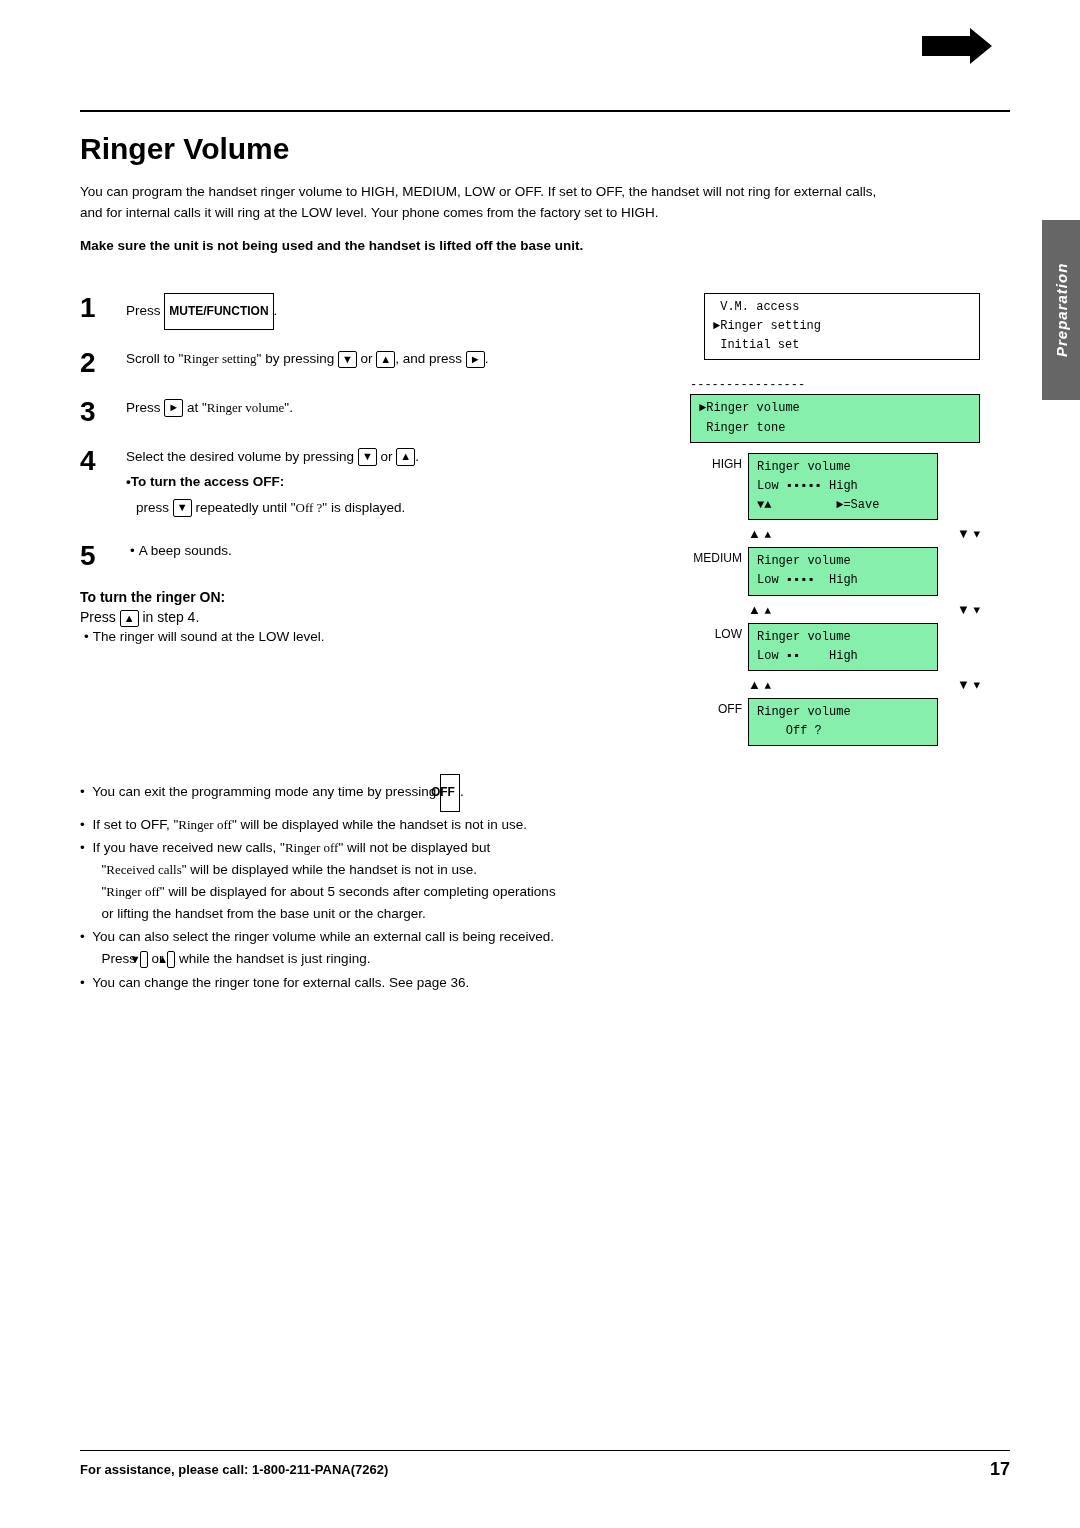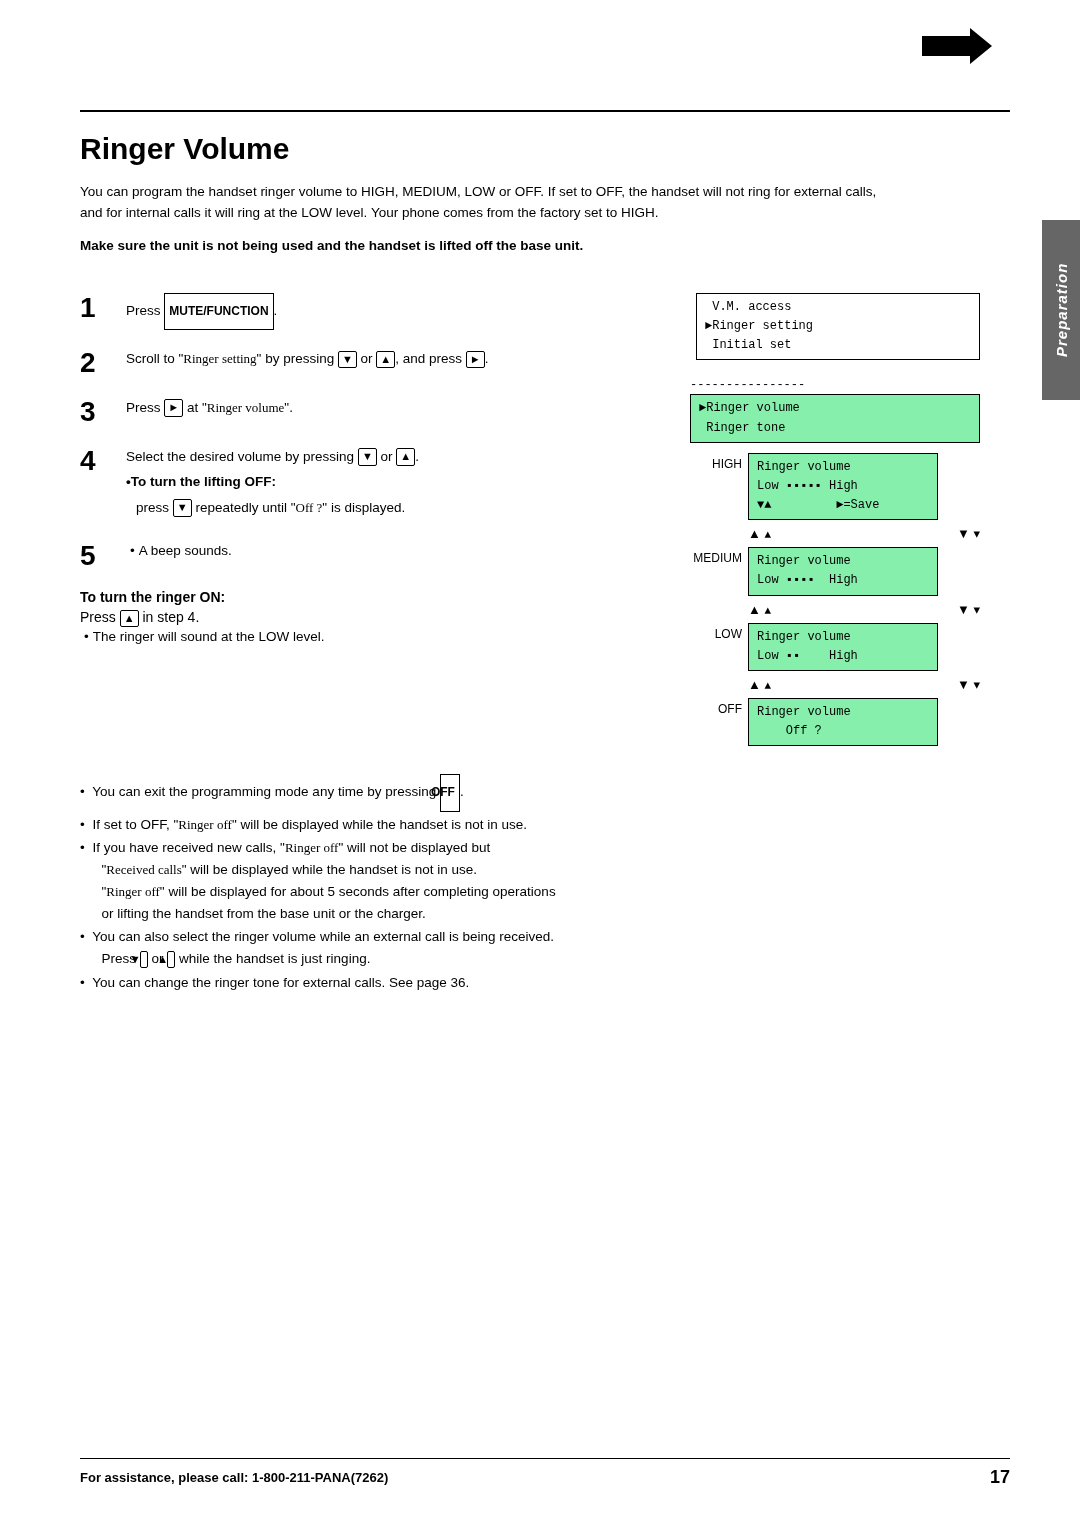--- a/index.html
+++ b/index.html
@@ -192,21 +192,21 @@
       padding-left: 14px;
       text-indent: -14px;
     }
     .note-line::before {
       content: "•";
       margin-right: 4px;
     }
     
     .page-footer {
       position: absolute;
-      bottom: 40px;
+      bottom: 48px;
       left: 80px;
       right: 70px;
       display: flex;
       justify-content: space-between;
       align-items: center;
       border-top: 1.5px solid #000;
       padding-top: 8px;
     }
     .footer-text {
       font-size: 13px;
@@ -274,21 +274,21 @@
         <div class="step-number">3</div>
         <div class="step-content">
           Press <span class="btn-sym">►</span> at "<span class="mono">Ringer volume</span>".
         </div>
       </div>
 
       <div class="step">
         <div class="step-number">4</div>
         <div class="step-content">
           <p>Select the desired volume by pressing <span class="btn-sym">▼</span> or <span class="btn-sym">▲</span>.</p>
-          <p style="margin-top:4px;"><span class="bold-label">•To turn the lifting OFF:</span></p>
+          <p style="margin-top:4px;"><span class="bold-label">•To turn the access OFF:</span></p>
           <p style="margin-left:10px;">press <span class="btn-sym">▼</span> repeatedly until "<span class="mono">Off ?</span>" is displayed.</p>
         </div>
       </div>
 
       <div class="step step5-area">
         <div class="step-number">5</div>
         <div class="step-content">
           <p class="bullet-item" style="list-style:none;">A beep sounds.</p>
         </div>
       </div>
@@ -297,21 +297,21 @@
         <p style="margin-bottom:4px;"><span class="bold-label">To turn the ringer ON:</span></p>
         <p>Press <span class="btn-sym">▲</span> in step 4.</p>
         <p class="bullet-item" style="list-style:none;">The ringer will sound at the LOW level.</p>
       </div>
 
     </div>
 
     <div class="steps-right">
       <div class="lcd-section">
 
-        <div style="margin-bottom:10px;margin-left:0;padding-left:6px;">
+        <div style="margin-bottom:10px;margin-left:8px;padding-left:6px;">
           <div class="lcd-box-top">
             <div>&nbsp;V.M. access</div>
             <div>►Ringer setting</div>
             <div>&nbsp;Initial set</div>
           </div>
         </div>
 
         <div style="margin-bottom:10px;">
           <div style="font-family:'Courier New',monospace;font-size:12px;margin-bottom:2px;">----------------</div>
           <div class="lcd-box">

